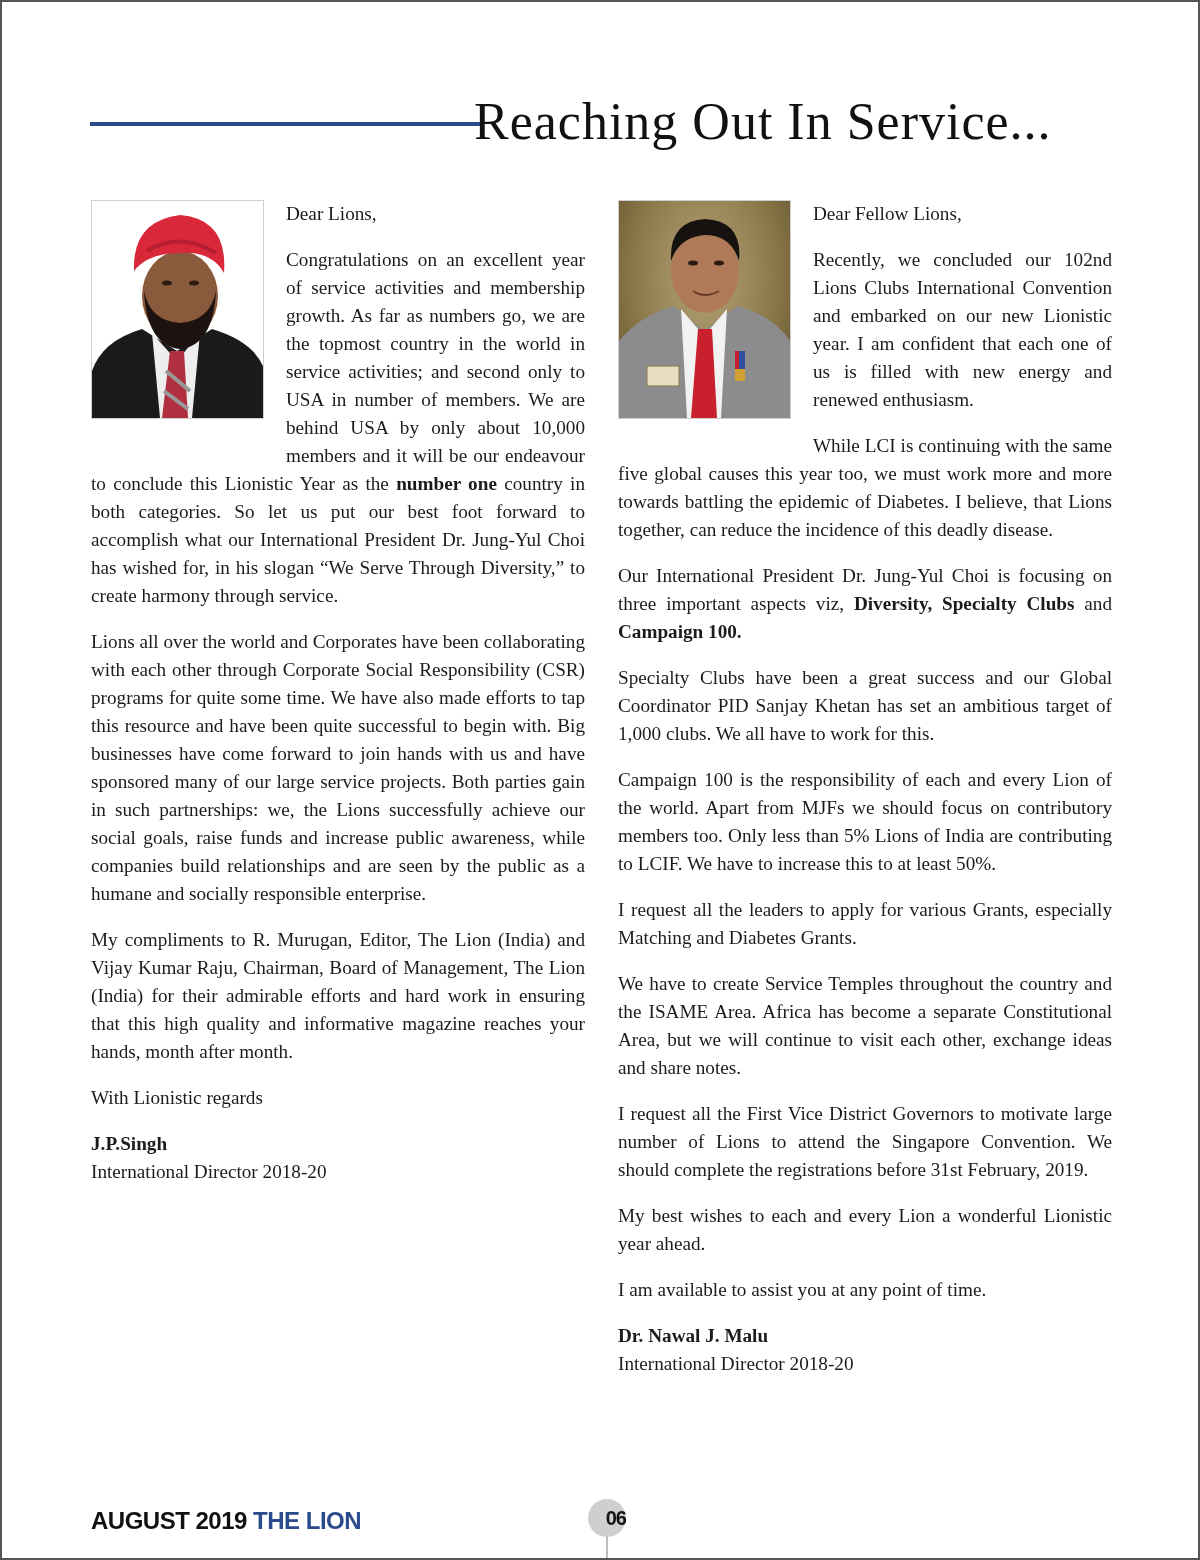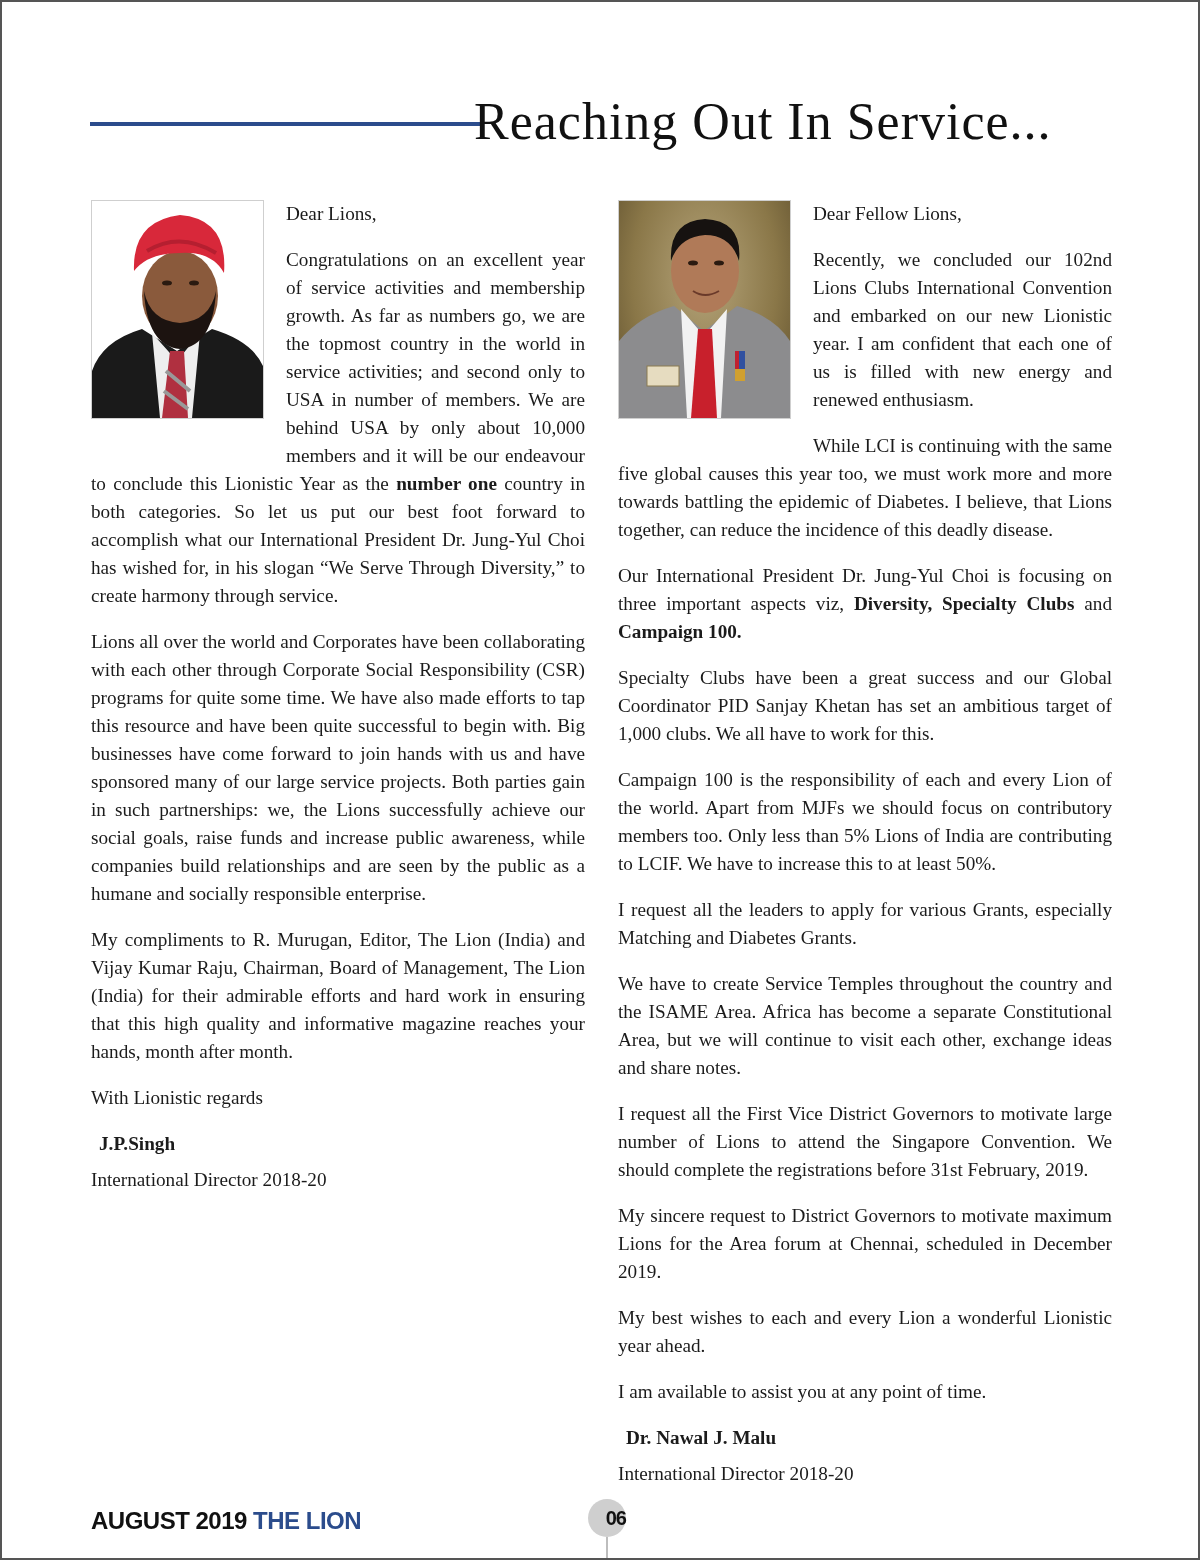--- a/index.html
+++ b/index.html
@@ -25,21 +25,21 @@
     background: radial-gradient(ellipse at 50% 35%, #b5a47a 0%, #8a7748 60%, #5c4d2c 100%); }
   .col {
     position: absolute; font-family: Liberation Serif, serif;
     font-size: 19.2px; line-height: 28px; color: #1b1b1b; text-align: justify;
   }
   .col p { margin: 0 0 18px 0; }
   .col-1 { left: 89px; top: 198px; width: 494px; }
   .col-2 { left: 616px; top: 198px; width: 494px; }
   .float-l { float: left; width: 195px; height: 252px; }
   .salute { margin-bottom: 18px !important; }
-  .sig-name { font-weight: bold; margin: 8px !important; }
+  .sig-name { font-weight: bold; margin: 0 !important; }
   .sig-title { margin: 0 !important; }
   b { font-weight: bold; }
   .footer-left {
     position: absolute; left: 89px; top: 1505px;
     font-family: "Liberation Sans", "DejaVu Sans", sans-serif; font-size: 24px; font-weight: bold;
     letter-spacing: -0.5px; color: #111111; white-space: nowrap;
   }
   .footer-left .brand { color: #2b4c8c; }
   .page-badge {
     position: absolute; left: 586px; top: 1497px; width: 38px; height: 38px; border-radius: 50%;
@@ -119,21 +119,20 @@
     <div class="float-l" style="height:224px"></div>
     <p class="salute">Dear Fellow Lions,</p>
     <p>Recently, we concluded our 102nd Lions Clubs International Convention and embarked on our new Lionistic year. I am confident that each one of us is filled with new energy and renewed enthusiasm.</p>
     <p style="text-indent:195px">While LCI is continuing with the same five global causes this year too, we must work more and more towards battling the epidemic of Diabetes. I believe, that Lions together, can reduce the incidence of this deadly disease.</p>
     <p><span>Our International President Dr. Jung-Yul Choi is focusing on three important aspects viz, </span><b>Diversity, Specialty Clubs</b><span> and </span><b>Campaign 100.</b></p>
     <p>Specialty Clubs have been a great success and our Global Coordinator PID Sanjay Khetan has set an ambitious target of 1,000 clubs. We all have to work for this.</p>
     <p>Campaign 100 is the responsibility of each and every Lion of the world. Apart from MJFs we should focus on contributory members too. Only less than 5% Lions of India are contributing to LCIF. We have to increase this to at least 50%.</p>
     <p>I request all the leaders to apply for various Grants, especially Matching and Diabetes Grants.</p>
     <p>We have to create Service Temples throughout the country and the ISAME Area. Africa has become a separate Constitutional Area, but we will continue to visit each other, exchange ideas and share notes.</p>
     <p>I request all the First Vice District Governors to motivate large number of Lions to attend the Singapore Convention. We should complete the registrations before 31st February, 2019.</p>
-    <p>My sincere request to District Governors to motivate maximum Lions for the Area forum at Chennai, scheduled in December 2019.</p>
     <p>My best wishes to each and every Lion a wonderful Lionistic year ahead.</p>
     <p>I am available to assist you at any point of time.</p>
     <p class="sig-name">Dr. Nawal J. Malu</p>
     <p class="sig-title">International Director 2018-20</p>
   </div>
 
   <div class="footer-left">
     <span>AUGUST 2019</span>
     <span class="brand">THE LION</span>
   </div>

